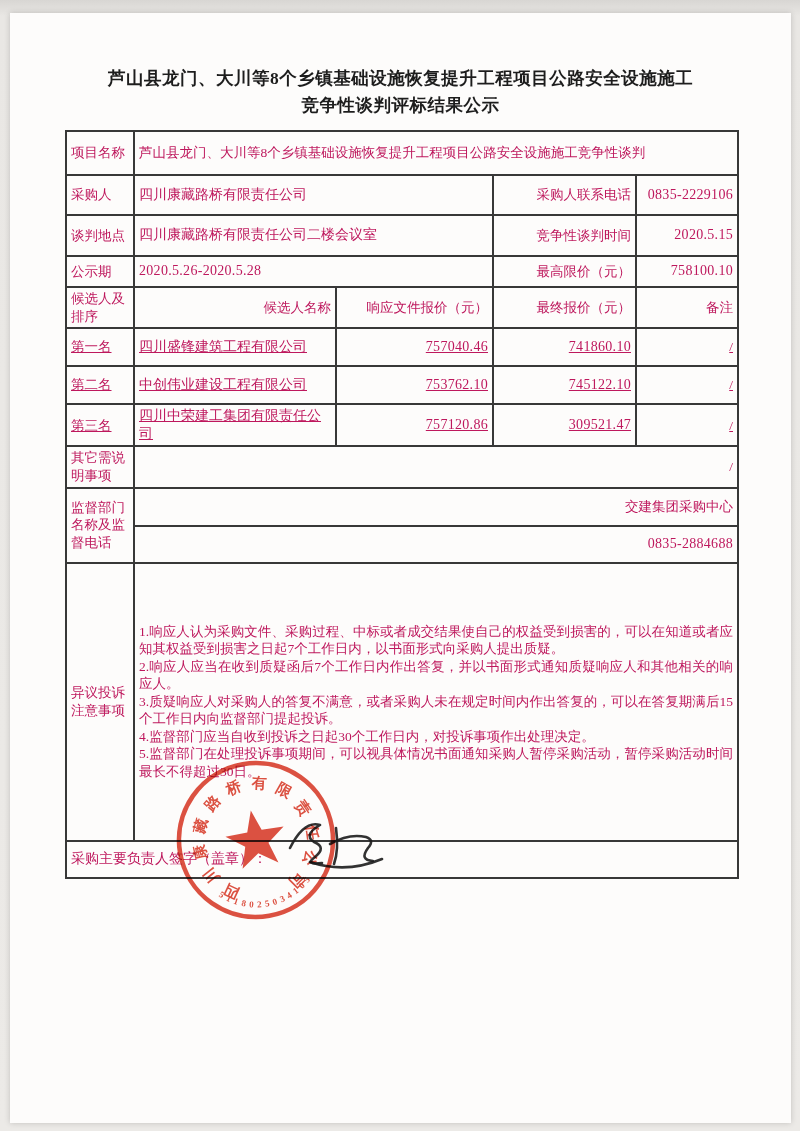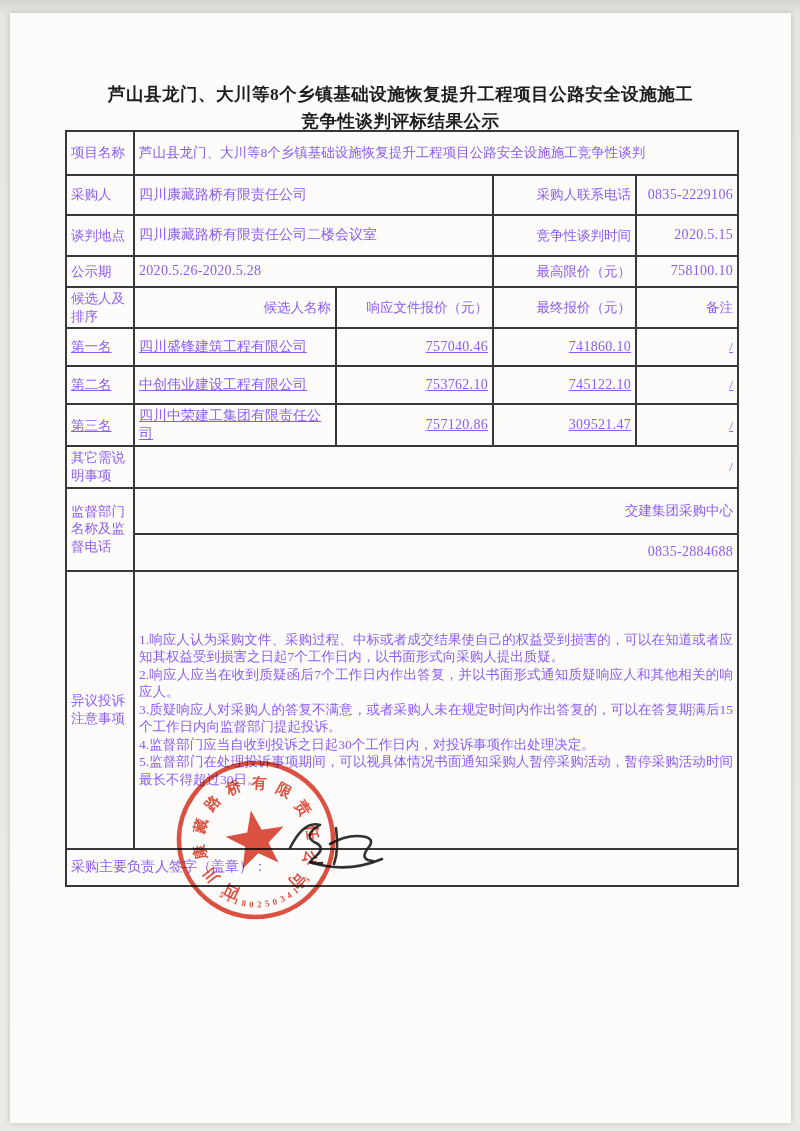--- a/index.html
+++ b/index.html
@@ -7,42 +7,42 @@
     background:linear-gradient(180deg,#d8d6d3 0px,#e9e7e4 16px,#eceae7 100%);
     font-family:"Liberation Serif","DejaVu Serif",serif;
     color:#262626;
   }
   .page{
     position:absolute;left:10px;top:13px;right:9px;bottom:8px;
     background:#fdfcfb;
     box-shadow:0 0 6px rgba(0,0,0,.18);
   }
   .title{
-    position:absolute;top:68px;left:0;width:100%;
+    position:absolute;top:52px;left:0;width:100%;
     text-align:center;font-weight:bold;font-size:17.5px;line-height:27px;
     letter-spacing:.5px;color:#1d1d1d;
   }
   table.doc{
     position:absolute;left:55px;top:117px;width:672px;
     border-collapse:collapse;table-layout:fixed;
-    font-size:13.5px;color:#8b5cf6;
+    font-size:13.5px;color:#be185d;
   }
   table.doc td{
     border:2px solid #383838;
     padding:2px 4px;
     vertical-align:middle;
     line-height:1.3;
     overflow:hidden;
   }
   td.lab{padding-left:4px;text-align:left;}
   td.left{padding-left:7px;text-align:left;}
   td.ctr{text-align:right;}
   tr.r1{height:44px;} tr.r2{height:40px;} tr.r3{height:41px;} tr.r4{height:31px;}
   tr.r5{height:36px;margin-top:48px;} tr.rc{height:38px;text-decoration:underline;} tr.r9{height:34px;}
-  tr.r10{height:46px;} tr.r11{height:37px;} tr.r12{height:278px;} tr.r13{height:37px;}
+  tr.r10{height:38px;} tr.r11{height:37px;} tr.r12{height:278px;} tr.r13{height:37px;}
   td.obj{padding:8px 9px;text-align:justify;line-height:25px;vertical-align:middle;}
   td.sign{padding-left:7px;font-size:14px;}
   .name{font-size:14px;}
   .num{font-size:14px;letter-spacing:.3px;}
   .stamp{
     position:absolute;left:159px;top:740px;width:174px;height:174px;
     mix-blend-mode:multiply;opacity:.88;pointer-events:none;
   }
   .stamp text{font-family:"Liberation Serif","DejaVu Serif",serif;font-weight:bold;}
   .signature{

